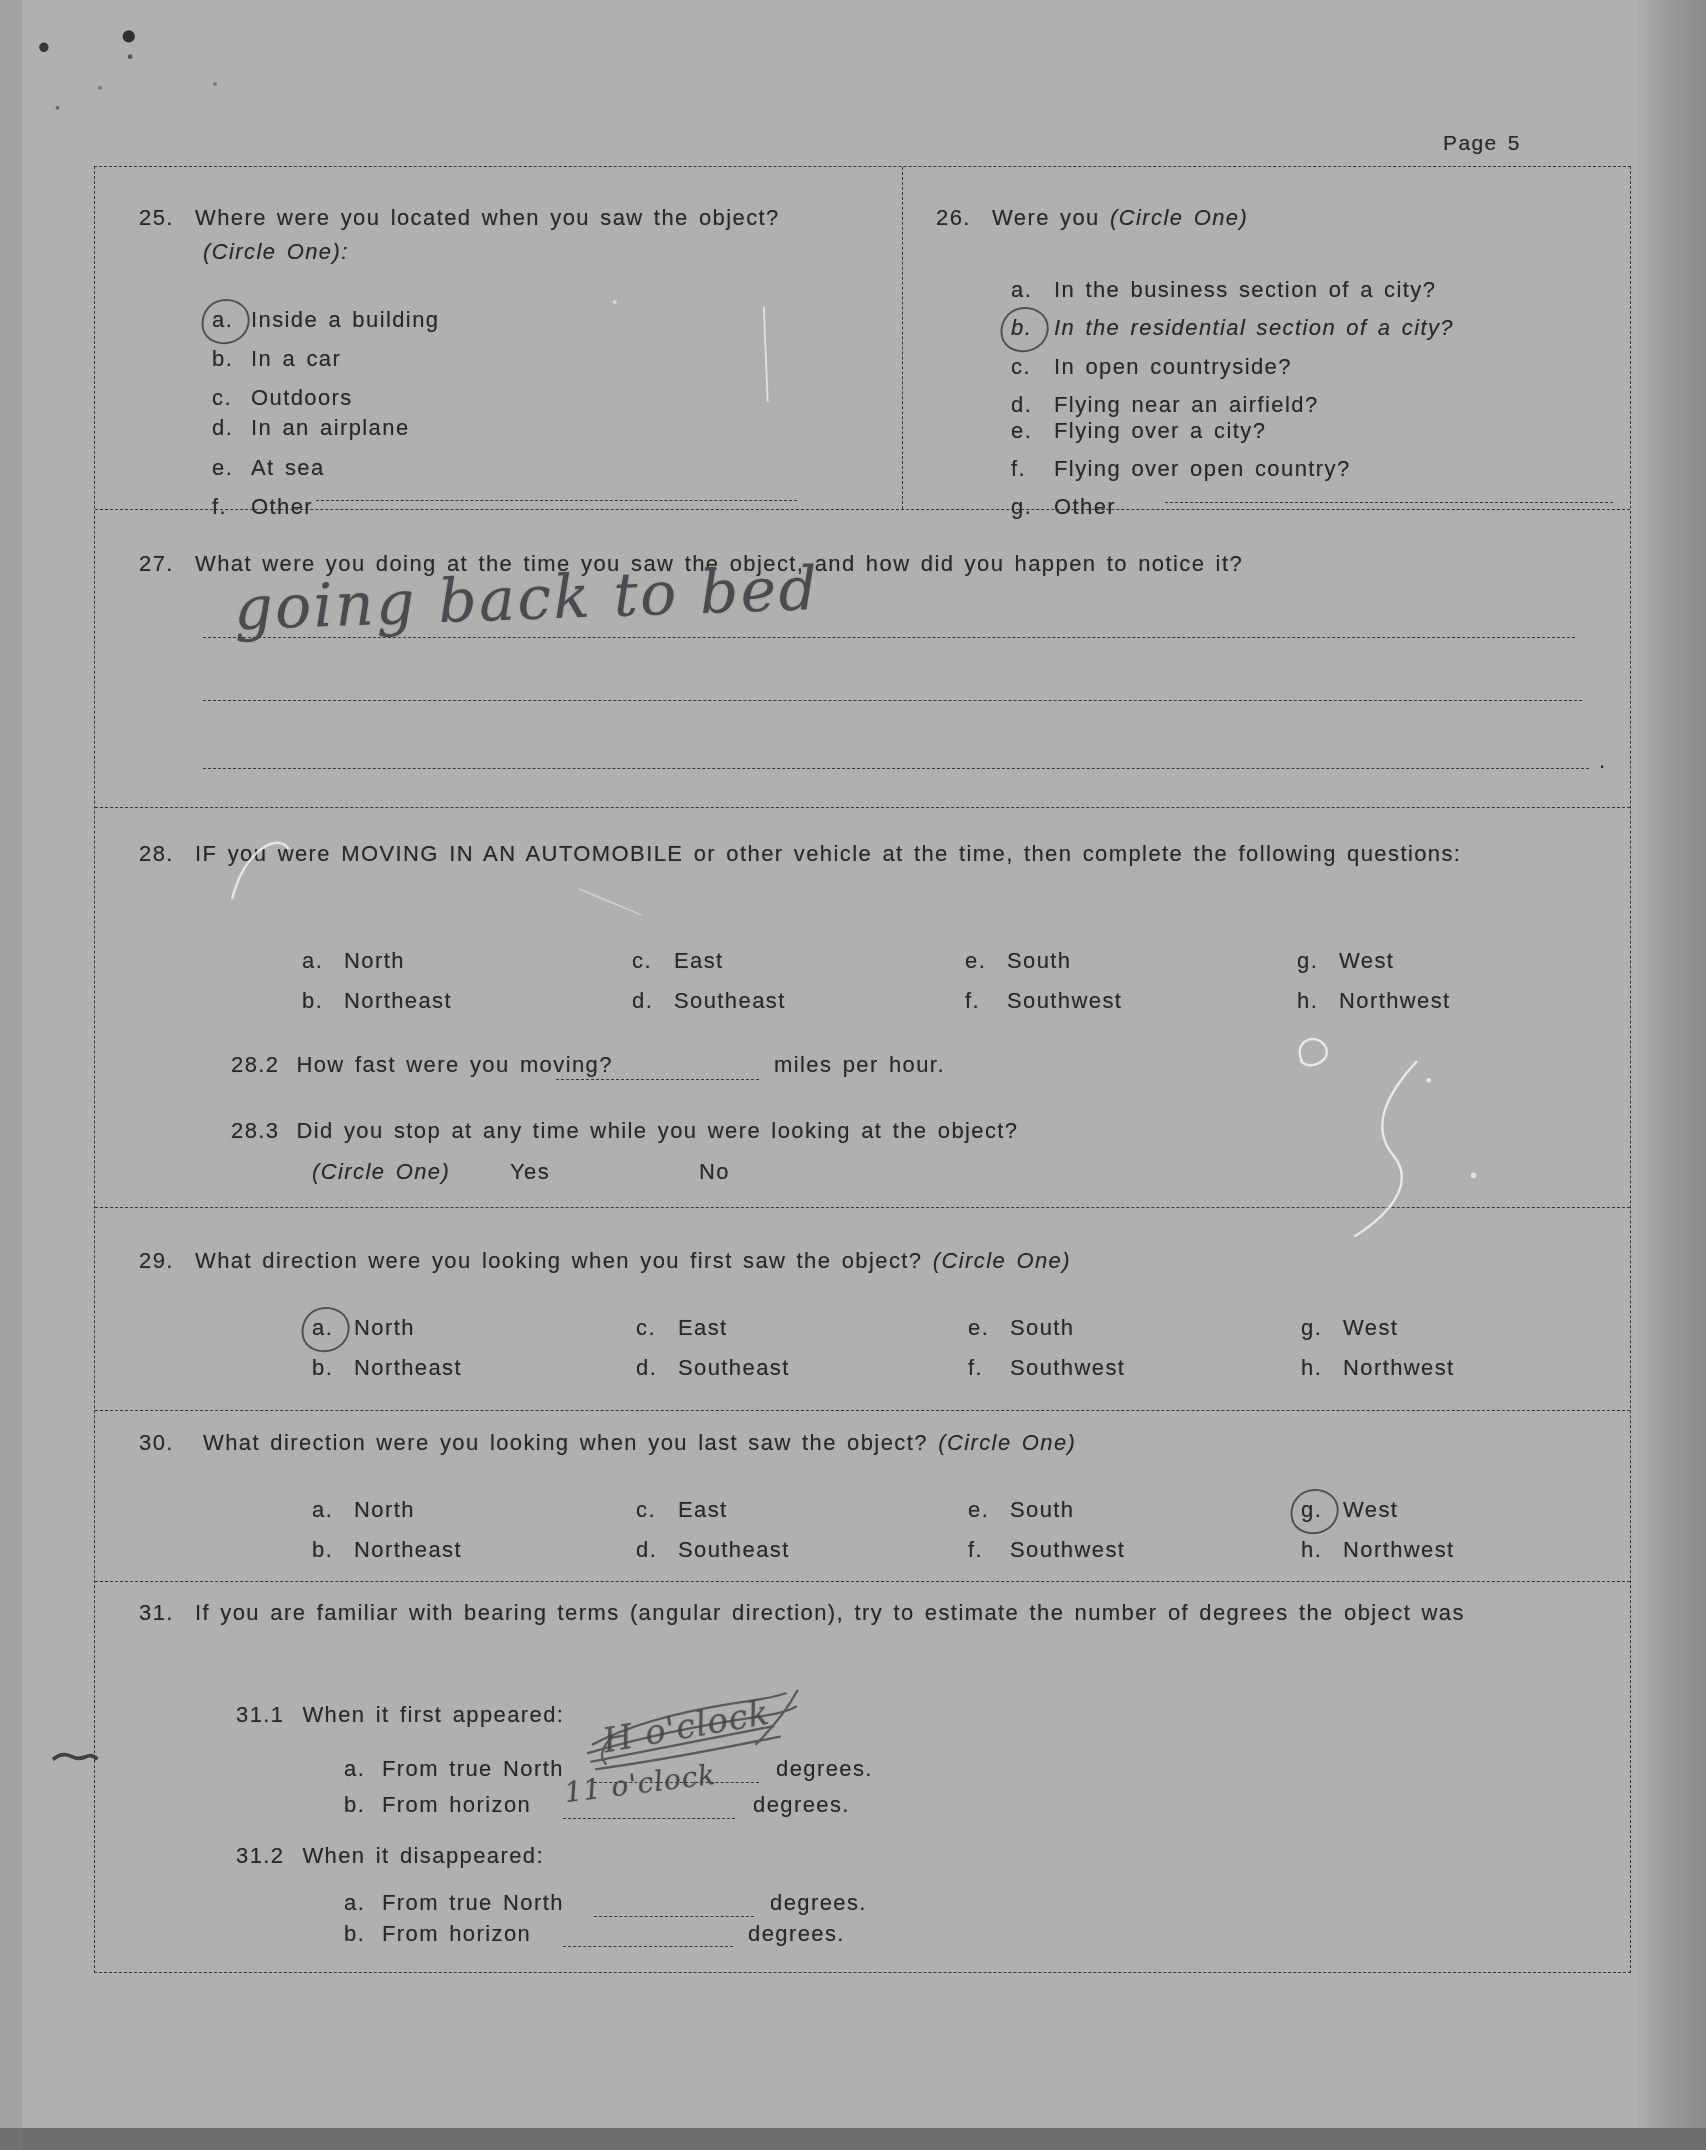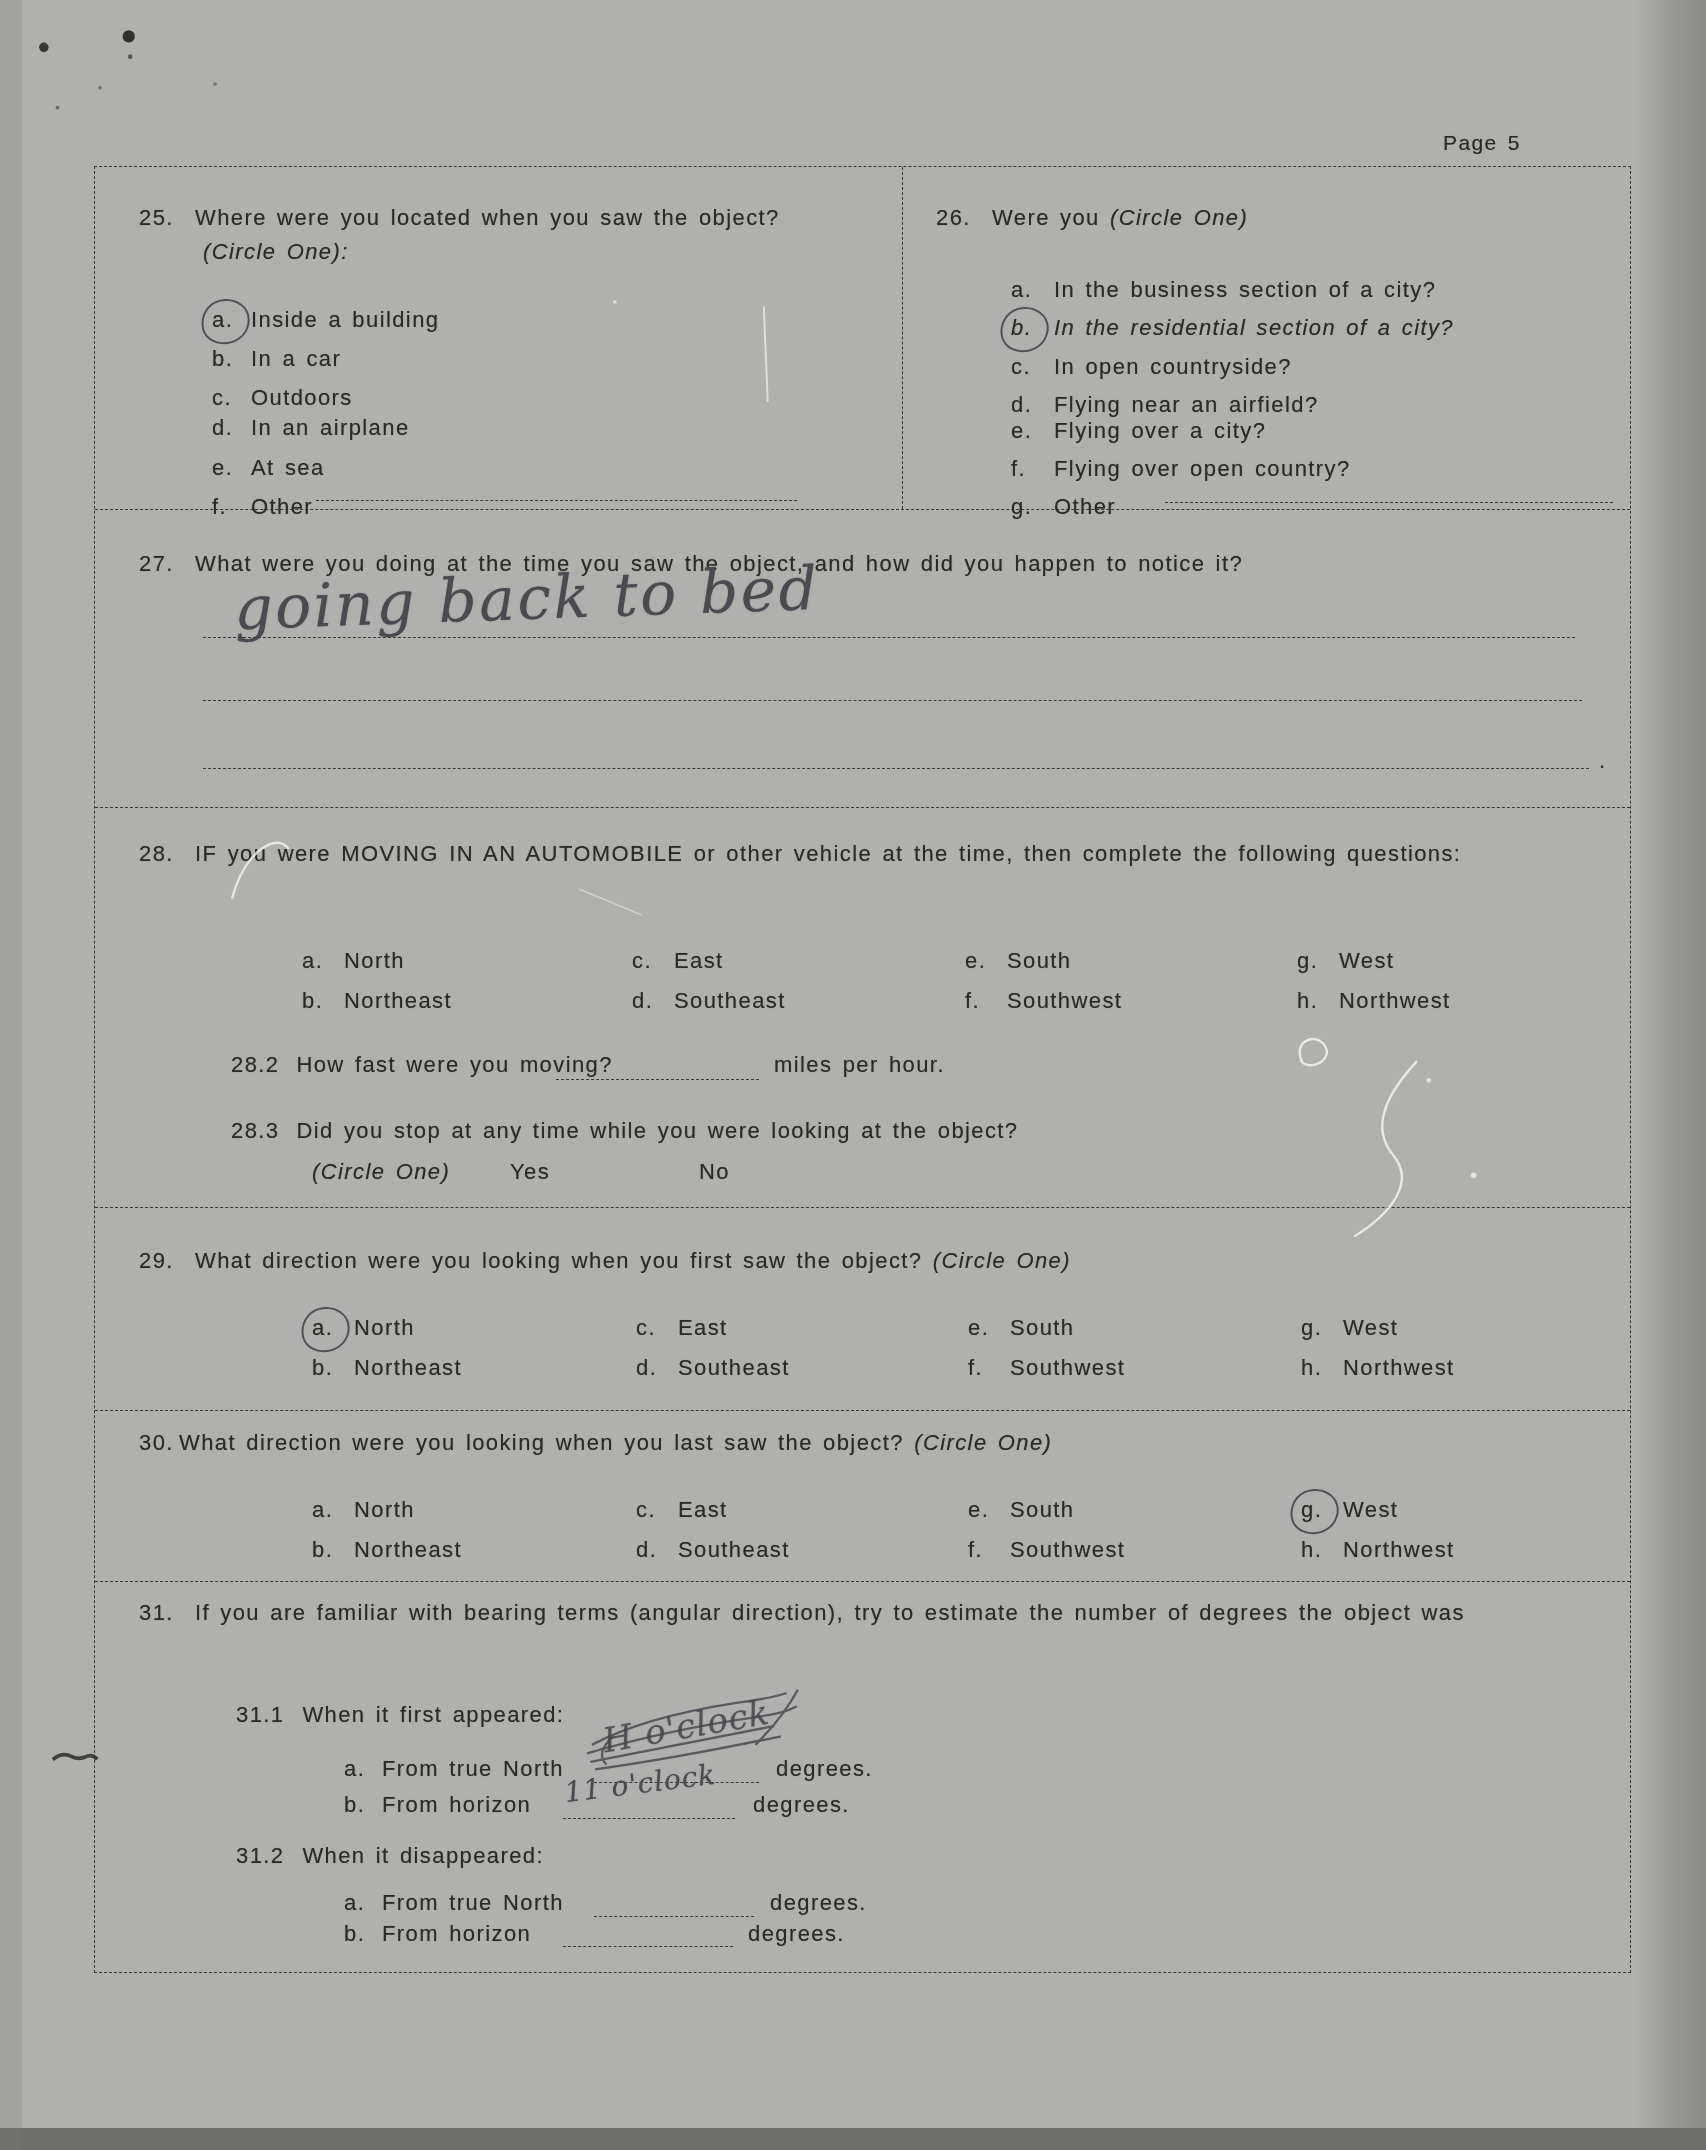--- a/index.html
+++ b/index.html
@@ -159,21 +159,21 @@
       </div>
       <div class="dcol" style="left:989px;">
         <div class="drow"><span class="dl">g.</span><span>West</span></div>
         <div class="drow"><span class="dl">h.</span><span>Northwest</span></div>
       </div>
     </div>
   </div>
 
   <div class="sec" style="height:171px;">
     <span class="p" style="left:44px;top:19px;">30.</span>
-    <div class="p" style="left:84px;top:19px;text-align:center;"><span>What direction were you looking when you last saw the object?</span> <span class="it">(Circle One)</span></div>
+    <div class="p" style="left:108px;top:19px;text-align:center;"><span>What direction were you looking when you last saw the object?</span> <span class="it">(Circle One)</span></div>
     <div class="dirs p" style="left:217px;top:86px;">
       <div class="dcol" style="left:0;">
         <div class="drow"><span class="dl">a.</span><span>North</span></div>
         <div class="drow"><span class="dl">b.</span><span>Northeast</span></div>
       </div>
       <div class="dcol" style="left:324px;">
         <div class="drow"><span class="dl">c.</span><span>East</span></div>
         <div class="drow"><span class="dl">d.</span><span>Southeast</span></div>
       </div>
       <div class="dcol" style="left:656px;">

